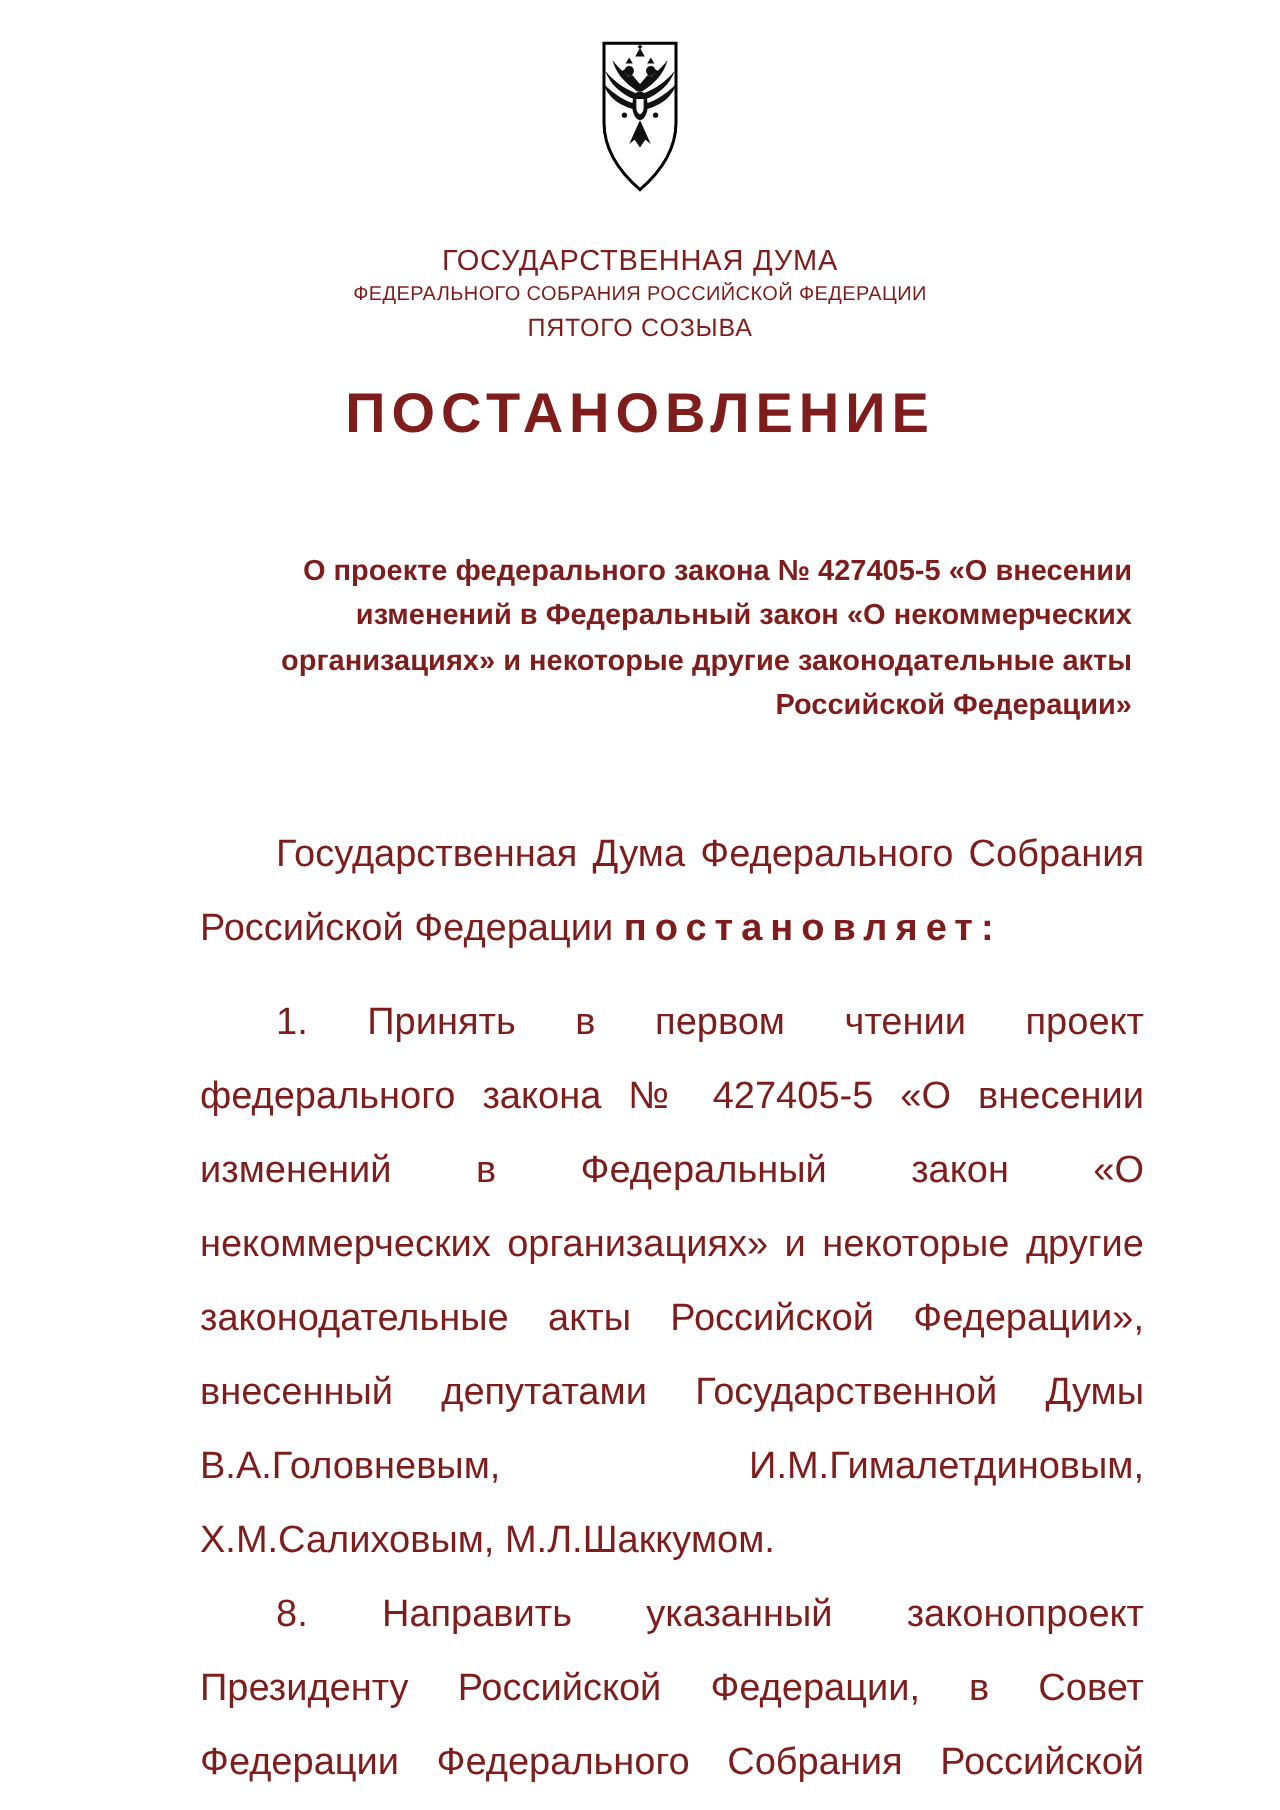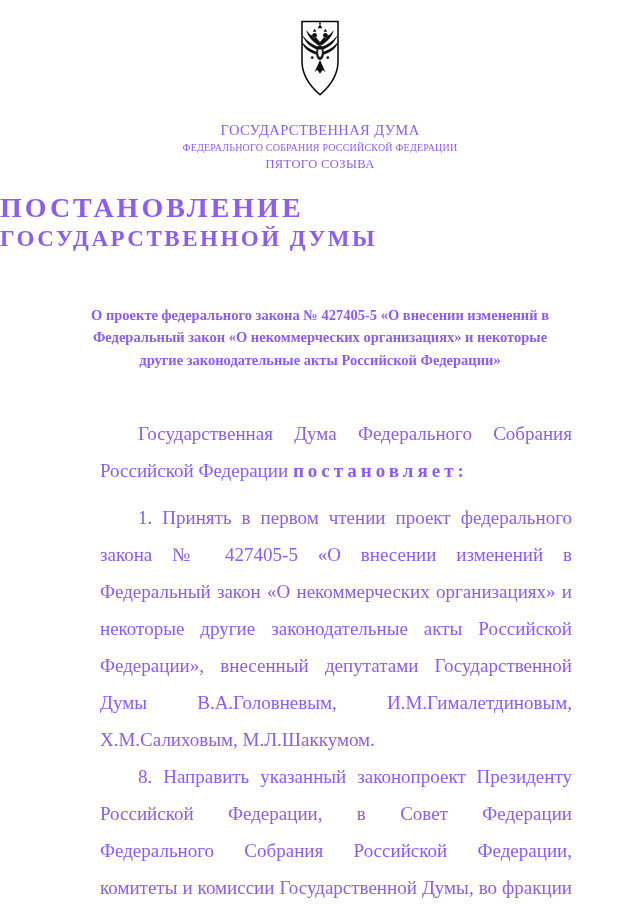--- a/index.html
+++ b/index.html
@@ -3,22 +3,22 @@
 <meta charset="utf-8">
 <style>
   * { margin: 0; padding: 0; box-sizing: border-box; }
   html, body { background: #ffffff; }
   .page {
     position: relative;
     width: 640px;
     height: 905px;
     margin: 0 auto;
     background: #ffffff;
-    color: #8b5cf6;
-    font-family: Liberation Serif, serif;
+    color: #7f1d1d;
+    font-family: Liberation Sans, sans-serif;
     overflow: hidden;
   }
   .emblem-wrap {
     display: flex;
     justify-content: center;
     padding-top: 16px;
   }
   .letterhead {
     text-align: center;
     margin-top: 14px;
@@ -31,36 +31,37 @@
     font-size: 10px;
     margin-top: 3px;
     letter-spacing: 0.2px;
   }
   .letterhead-line3 {
     font-size: 12.5px;
     margin-top: 4px;
     letter-spacing: 0.4px;
   }
   .doc-title {
+    text-align: center;
     margin-top: 20px;
     font-weight: bold;
   }
   .doc-title-line1 {
     font-size: 28px;
     letter-spacing: 3px;
   }
   .doc-title-line2 {
     font-size: 23px;
     letter-spacing: 2.5px;
     margin-top: 2px;
   }
   .subject {
     width: 492px;
     margin: 52px auto 0 auto;
-    text-align: center;
+    text-align: right;
     font-weight: bold;
     font-size: 14.5px;
     line-height: 1.55;
   }
   .body-text {
     margin: 44px 68px 0 100px;
     font-size: 19px;
     line-height: 37px;
     text-align: justify;
   }
@@ -125,21 +126,20 @@
   </div>
 
   <div class="letterhead">
     <div class="letterhead-line1">ГОСУДАРСТВЕННАЯ ДУМА</div>
     <div class="letterhead-line2">ФЕДЕРАЛЬНОГО СОБРАНИЯ РОССИЙСКОЙ ФЕДЕРАЦИИ</div>
     <div class="letterhead-line3">ПЯТОГО СОЗЫВА</div>
   </div>
 
   <div class="doc-title">
     <div class="doc-title-line1">ПОСТАНОВЛЕНИЕ</div>
-    <div class="doc-title-line2">ГОСУДАРСТВЕННОЙ  ДУМЫ</div>
   </div>
 
   <div class="subject">О проекте федерального закона № 427405-5 «О внесении изменений в Федеральный закон «О некоммерческих организациях» и некоторые другие законодательные акты Российской Федерации»</div>
 
   <div class="body-text">
     <p class="para-intro"><span>Государственная Дума Федерального Собрания Российской Федерации </span><span class="intro-emphasis">постановляет:</span></p>
     <p>1. Принять в первом чтении проект федерального закона № 427405-5 «О внесении изменений в Федеральный закон «О некоммерческих организациях» и некоторые другие законодательные акты Российской Федерации», внесенный депутатами Государственной Думы В.А.Головневым, И.М.Гималетдиновым, Х.М.Салиховым, М.Л.Шаккумом.</p>
     <p>8. Направить указанный законопроект Президенту Российской Федерации, в Совет Федерации Федерального Собрания Российской Федерации, комитеты и комиссии Государственной Думы, во фракции в Государственной Думе, в Правительство Российской Федерации, Высший Арбитражный Суд Российской Федерации.</p>
   </div>
 

